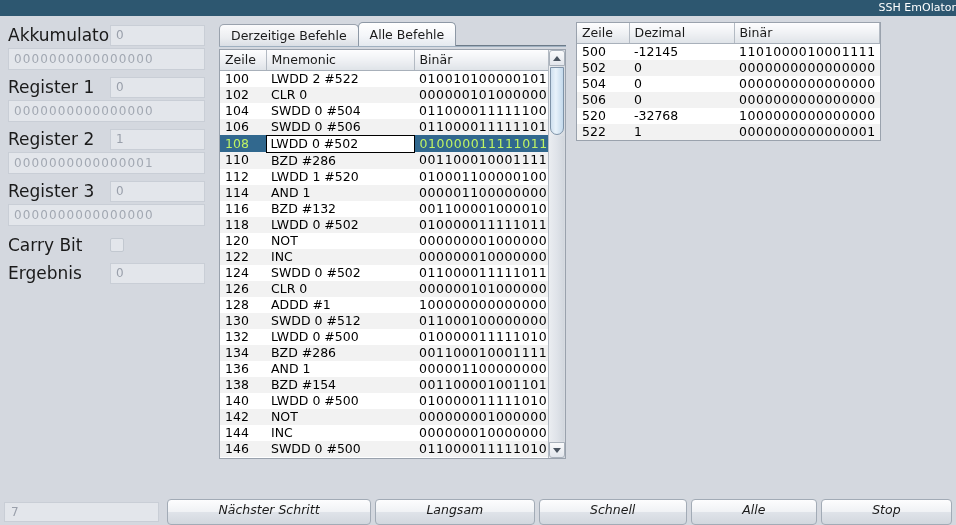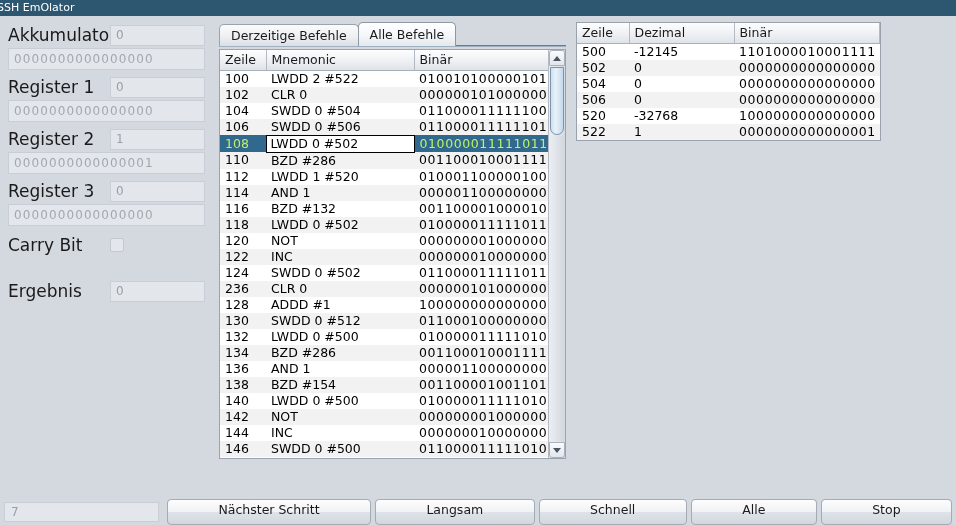--- a/index.html
+++ b/index.html
@@ -22,20 +22,21 @@
     height: 16px;
     background: #2d5770;
     color: #ffffff;
     font-size: 11px;
     line-height: 16px;
     padding-left: 1px;
     white-space: nowrap;
     overflow: hidden;
     flex: 0 0 16px;
     letter-spacing: 0px;
+    text-align: right;
   }
   #titlebar .ttl { margin-left: -4px; display: inline-block; }
 
   
   #menubar {
     height: 23px;
     flex: 0 0 23px;
     background: linear-gradient(to bottom, #fdfdfd 0%, #eef0f2 55%, #dfe3e8 100%);
     border-bottom: 1px solid #b6bcc6;
     display: flex; align-items: center;
@@ -92,21 +93,21 @@
     border: 1px solid #c9ced6;
     color: #a2a8b2;
     font-size: 12px;
     line-height: 20px;
     padding-left: 5px;
     letter-spacing: 1.1px;
     margin-bottom: 6px;
     overflow: hidden;
     white-space: nowrap;
   }
-  .chk-row { display: flex; align-items: center; height: 26px; margin-bottom: 22px;}
+  .chk-row { display: flex; align-items: center; height: 26px; margin-bottom: 4px;}
   .chk-box {
     width: 14px; height: 14px;
     background: #e3e6eb;
     border: 1px solid #c2c8d0;
     border-radius: 2px;
     margin-left: 0px;
   }
 
   
   #centerpanel {
@@ -291,20 +292,21 @@
     line-height: 20px;
     text-align: center;
     font-size: 12.5px;
     color: #1a1a1a;
     background: linear-gradient(to bottom, #fdfdfe 0%, #f0f2f5 48%, #dfe3e9 52%, #d2d7de 100%);
     border: 1px solid #a2abb6;
     border-radius: 4px;
     cursor: default;
     white-space: nowrap;
     overflow: hidden;
+    font-style: italic;
   }
   .btn.first { margin-left: 4px; }
 </style>
 </head>
 <body>
 
 <div id="app">
 
   <div id="titlebar">
     <span class="ttl">SSH EmOlator</span>
@@ -448,21 +450,21 @@
                   <td class="mono-col">0000000100000000</td>
                   <td></td>
                 </tr>
                 <tr>
                   <td>124</td>
                   <td>SWDD 0 #502</td>
                   <td class="mono-col">0110000111110110</td>
                   <td></td>
                 </tr>
                 <tr class="alt">
-                  <td>236</td>
+                  <td>126</td>
                   <td>CLR 0</td>
                   <td class="mono-col">0000001010000000</td>
                   <td></td>
                 </tr>
                 <tr>
                   <td>128</td>
                   <td>ADDD #1</td>
                   <td class="mono-col">1000000000000001</td>
                   <td></td>
                 </tr>

